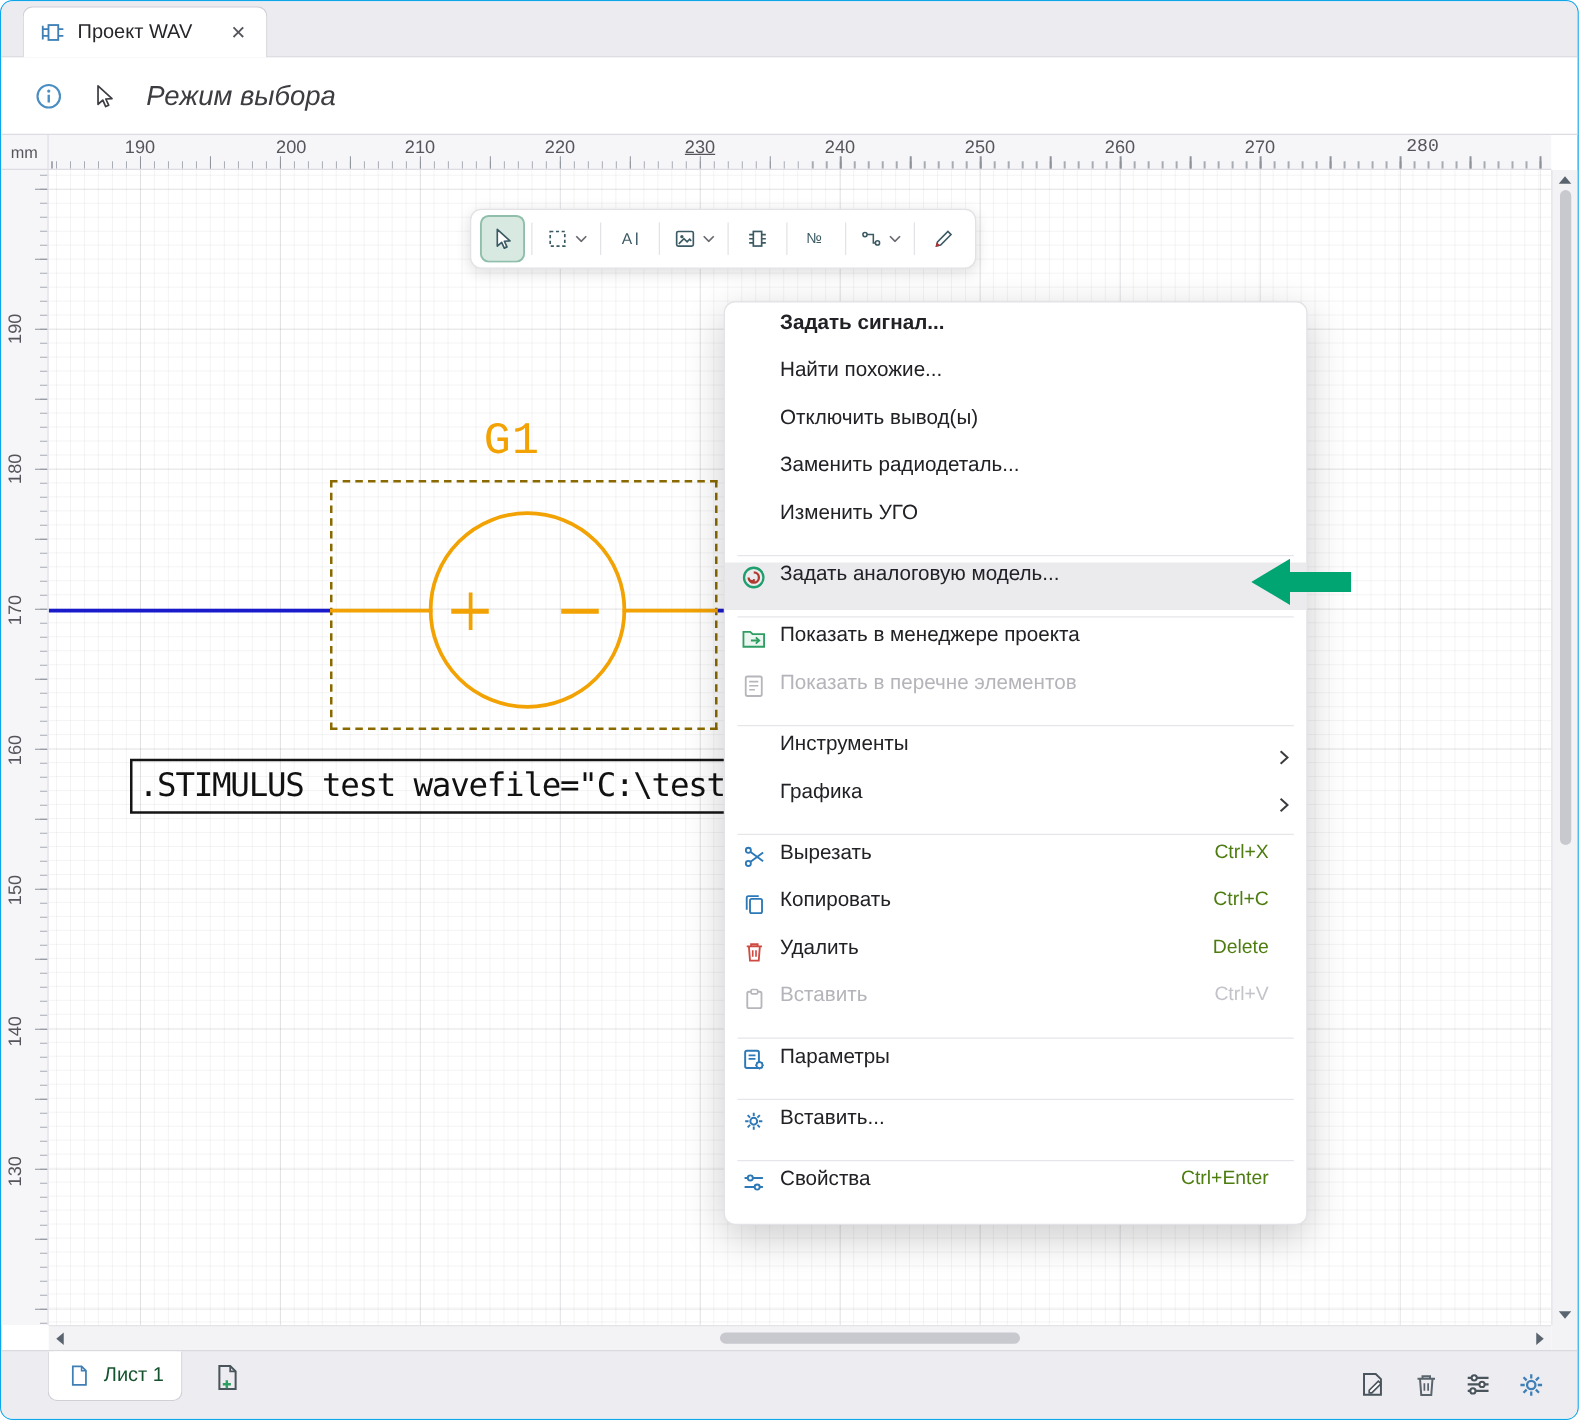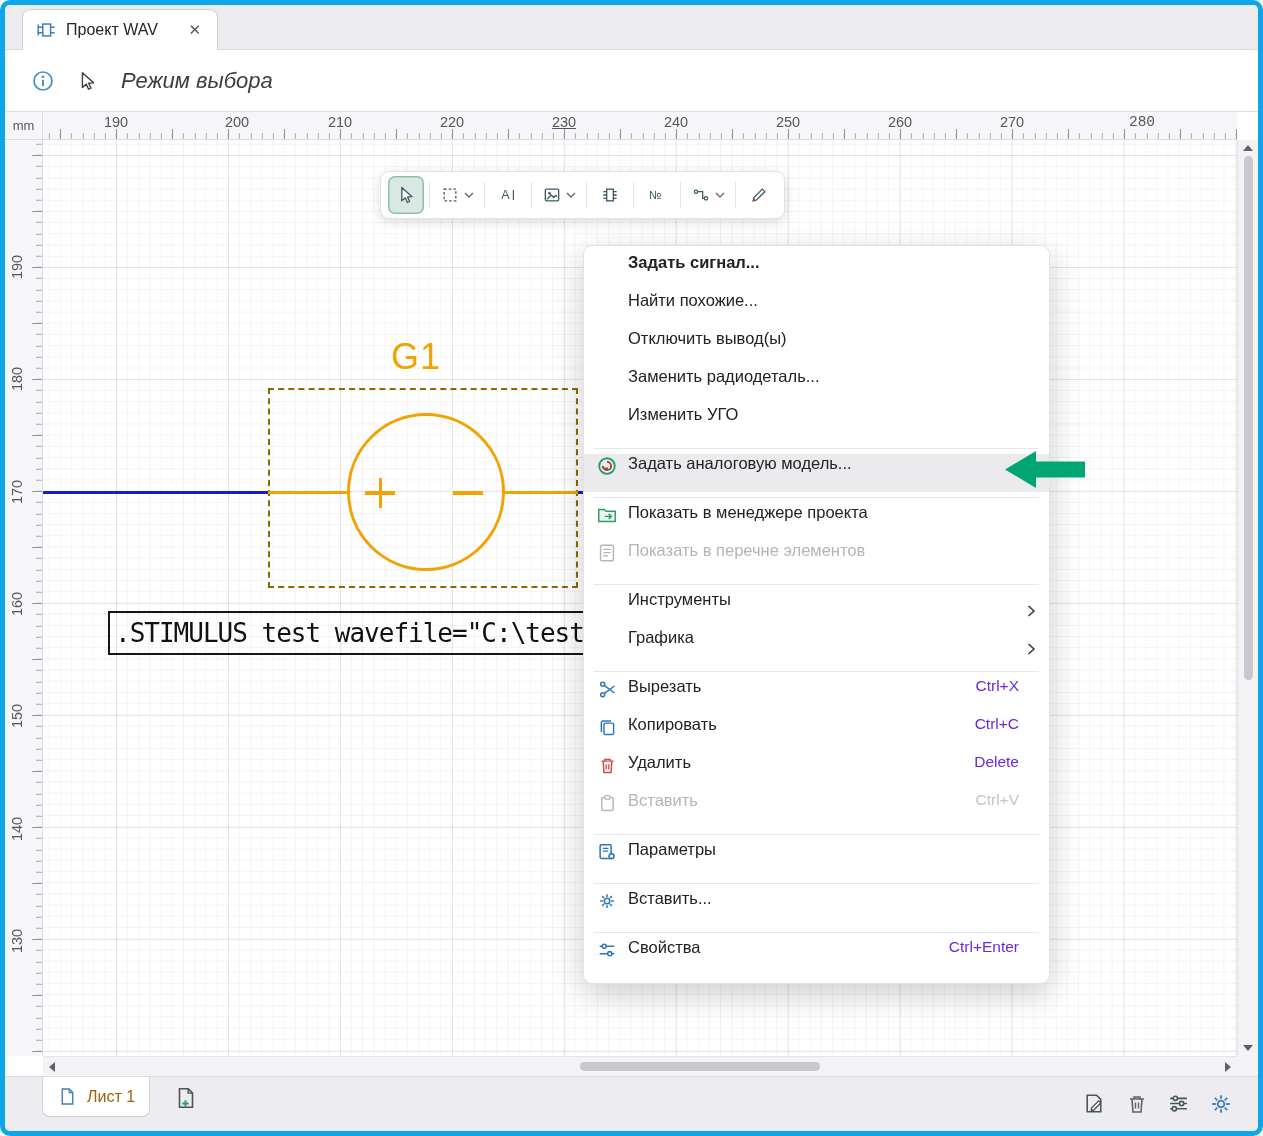--- a/index.html
+++ b/index.html
@@ -1,17 +1,17 @@
 <!DOCTYPE html>
 <html><head>
 <meta charset="utf-8">
 <style>
   html,body{margin:0;padding:0;background:#fff;width:1263px;height:1136px;font-family:"Liberation Sans",sans-serif;}
   *{box-sizing:border-box;}
-  .window{position:absolute;inset:0;border:5px solid #0ea5e9;border-radius:10px;overflow:hidden;background:#fff;padding-left:43px;}
+  .window{position:absolute;inset:0;border:1px solid #0ea5e9;border-radius:10px;overflow:hidden;background:#fff;padding-left:43px;}
 
   
   .tabbar{position:absolute;left:0;top:0;right:0;height:45px;background:#ececf0;border-bottom:1px solid #d7d7dd;}
   .doc-tab{position:absolute;left:17px;top:4px;width:196px;height:41px;background:#fff;border:1px solid #cfcfd6;border-bottom:none;border-radius:8px 8px 0 0;display:flex;align-items:center;padding:0 12px;gap:9px;cursor:default;}
   .doc-tab .ticon{width:22px;height:22px;flex:0 0 22px;}
   .doc-tab .ttitle{flex:1;font-size:16px;color:#26262b;white-space:nowrap;}
   .doc-tab .tclose{font-size:15px;color:#55555c;padding:2px 4px;}
 
   
   .main-toolbar{position:absolute;top:45px;left:0;right:0;height:62px;background:#fff;border-bottom:1px solid #dcdce2;display:flex;align-items:center;padding-left:26px;gap:20px;}
@@ -46,30 +46,30 @@
   .ft-btn .gly{width:22px;height:22px;display:flex;align-items:center;justify-content:center;}
   .ft-sep{width:1px;height:26px;background:#e4e4e8;margin:0 5px;}
   .ft-chevron{width:11px;height:8px;display:flex;align-items:center;}
 
   
   .wire{position:absolute;background:#1a1acd;height:3px;}
   .lead{position:absolute;background:#f2a202;height:3px;}
   .sel-rect{position:absolute;left:225px;top:248px;width:310px;height:200px;border:2px dashed #8a6a00;}
   .src-circle{position:absolute;left:304px;top:273px;width:158px;height:158px;border:3.5px solid #f2a202;border-radius:50%;background:transparent;}
   .plus-h,.plus-v,.minus-h{position:absolute;background:#f2a202;}
-  .comp-label{position:absolute;left:348px;top:196px;font-family:Liberation Sans, sans-serif;font-size:36px;color:#f2a202;letter-spacing:1px;}
+  .comp-label{position:absolute;left:348px;top:196px;font-family:Liberation Mono, monospace;font-size:36px;color:#f2a202;letter-spacing:1px;}
   .stim-box{position:absolute;left:65px;top:471px;width:505px;height:44px;border:2px solid #151515;display:flex;align-items:center;padding-left:5px;overflow:hidden;background:transparent;}
   .stim-text{font-family:"DejaVu Sans Mono",monospace;font-size:26px;color:#111;white-space:nowrap;letter-spacing:-1px;}
 
   
   .context-menu{position:absolute;left:540px;top:105px;width:467px;background:#fff;border:1px solid #e2e2e7;border-radius:9px;box-shadow:0 10px 32px rgba(0,0,0,.20);padding:7px 0;z-index:40;}
   .menu-item{position:relative;height:38px;display:flex;padding:0 30px 0 10px;font-size:16.5px;color:#212126;cursor:default;}
   .menu-item .mi-icon{width:26px;height:24px;margin-right:8px;flex:0 0 26px;display:flex;align-items:center;justify-content:center;}
   .menu-item .mi-label{flex:1;white-space:nowrap;}
-  .menu-item .mi-shortcut{color:#6d28d9;font-size:15.5px;}
+  .menu-item .mi-shortcut{color:#4d7c0f;font-size:15.5px;}
   .menu-item.bold .mi-label{font-weight:bold;}
   .menu-item.disabled{color:#b4b4ba;}
   .menu-item.disabled .mi-shortcut{color:#c3c3c9;}
   .menu-item.highlighted{background:#ebebee;}
   .menu-item .mi-sub{position:absolute;right:13px;top:50%;transform:translateY(-50%);width:9px;height:13px;}
   .menu-sep{height:1px;background:#e6e6ea;margin:5px 10px;}
 
   
   .anno-arrow{position:absolute;left:962px;top:311px;width:80px;height:37px;z-index:50;}
 
@@ -82,21 +82,21 @@
   .tri{width:0;height:0;position:absolute;}
   .tri-up{border-left:5px solid transparent;border-right:5px solid transparent;border-bottom:6px solid #5a646e;left:5px;top:5px;}
   .tri-down{border-left:5px solid transparent;border-right:5px solid transparent;border-top:6px solid #5a646e;left:5px;bottom:5px;}
   .tri-left{border-top:5px solid transparent;border-bottom:5px solid transparent;border-right:6px solid #5a646e;left:6px;top:5px;}
   .tri-right{border-top:5px solid transparent;border-bottom:5px solid transparent;border-left:6px solid #5a646e;right:6px;top:5px;}
 
   
   .statusbar{position:absolute;left:0;right:0;bottom:0;height:55px;background:#ededf1;border-top:1px solid #d9d9de;}
   .sheet-tab{position:absolute;left:37px;top:0;height:40px;background:#fff;border:1px solid #cfcfd6;border-top:none;border-radius:0 0 8px 8px;display:flex;align-items:center;padding:0 14px;gap:9px;}
   .sheet-tab .sicon{width:21px;height:21px;}
-  .sheet-tab .slabel{font-size:16px;color:#a16207;white-space:nowrap;}
+  .sheet-tab .slabel{font-size:16px;color:#14532d;white-space:nowrap;}
   .add-sheet{position:absolute;left:168px;top:8px;width:26px;height:26px;}
   .sb-icon{position:absolute;top:13px;width:27px;height:27px;display:flex;align-items:center;justify-content:center;}
 </style>
 </head>
 <body>
 
 <div class="window">
 
   <div class="tabbar">
     <div class="doc-tab">

